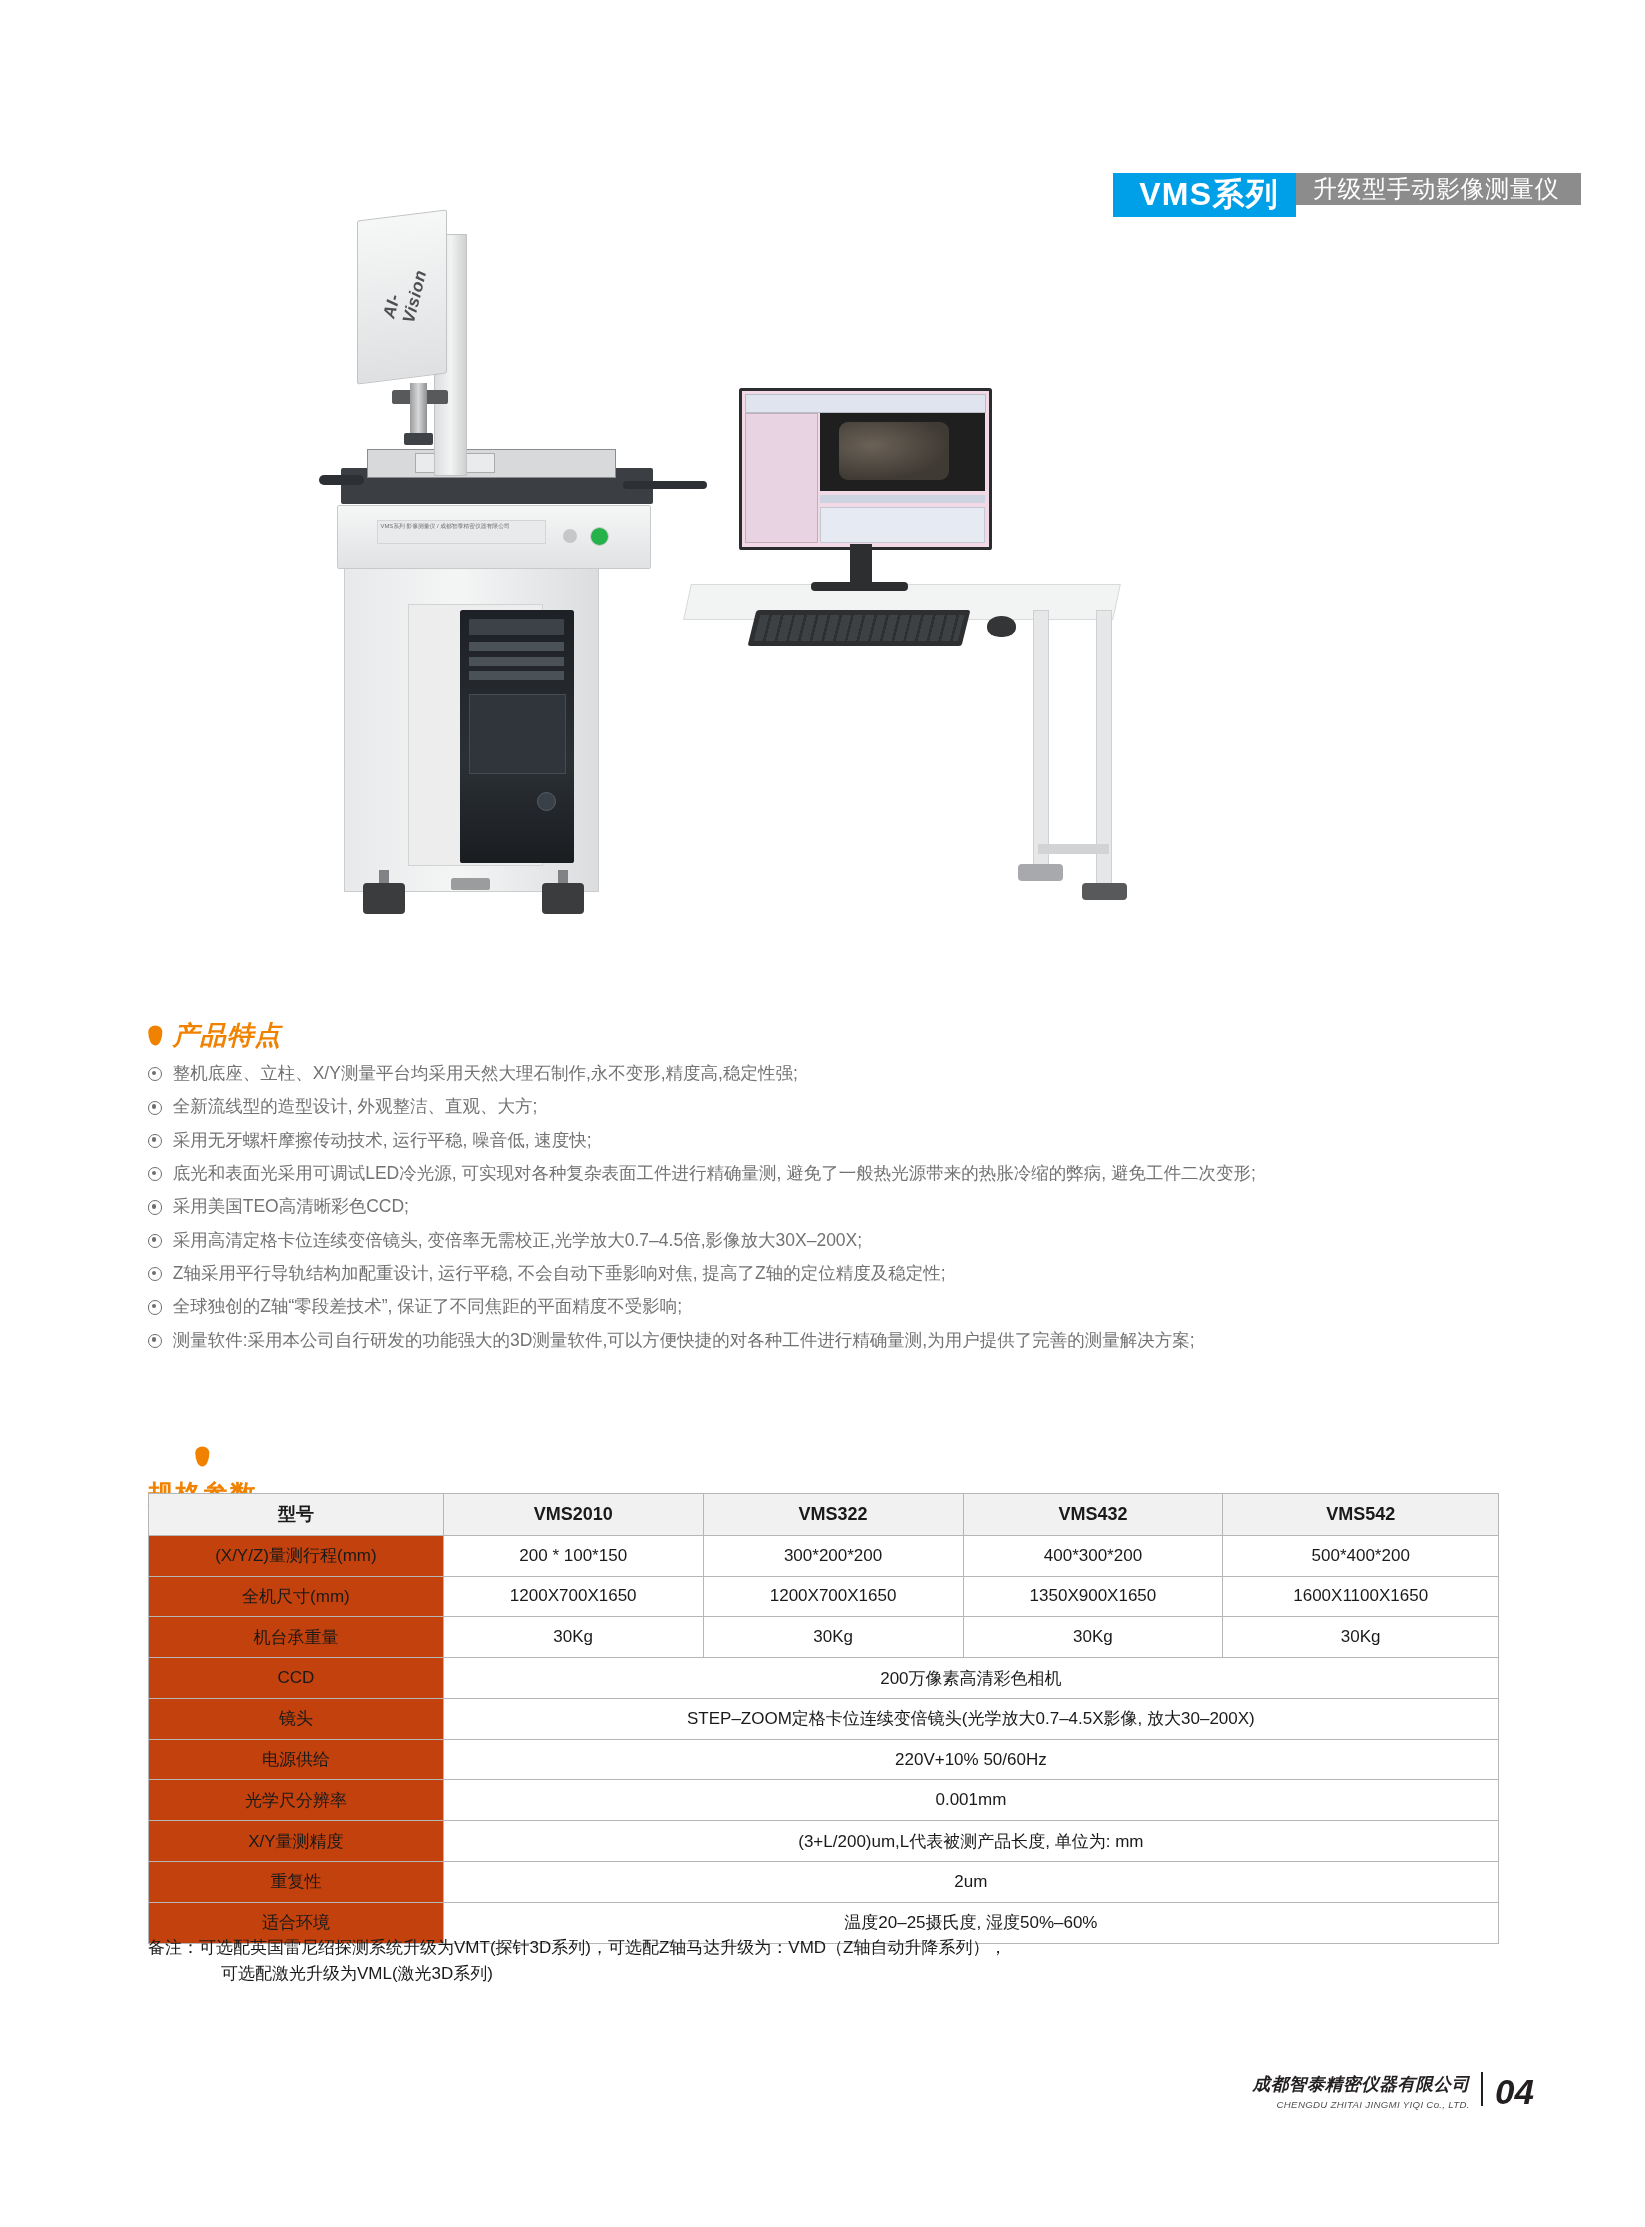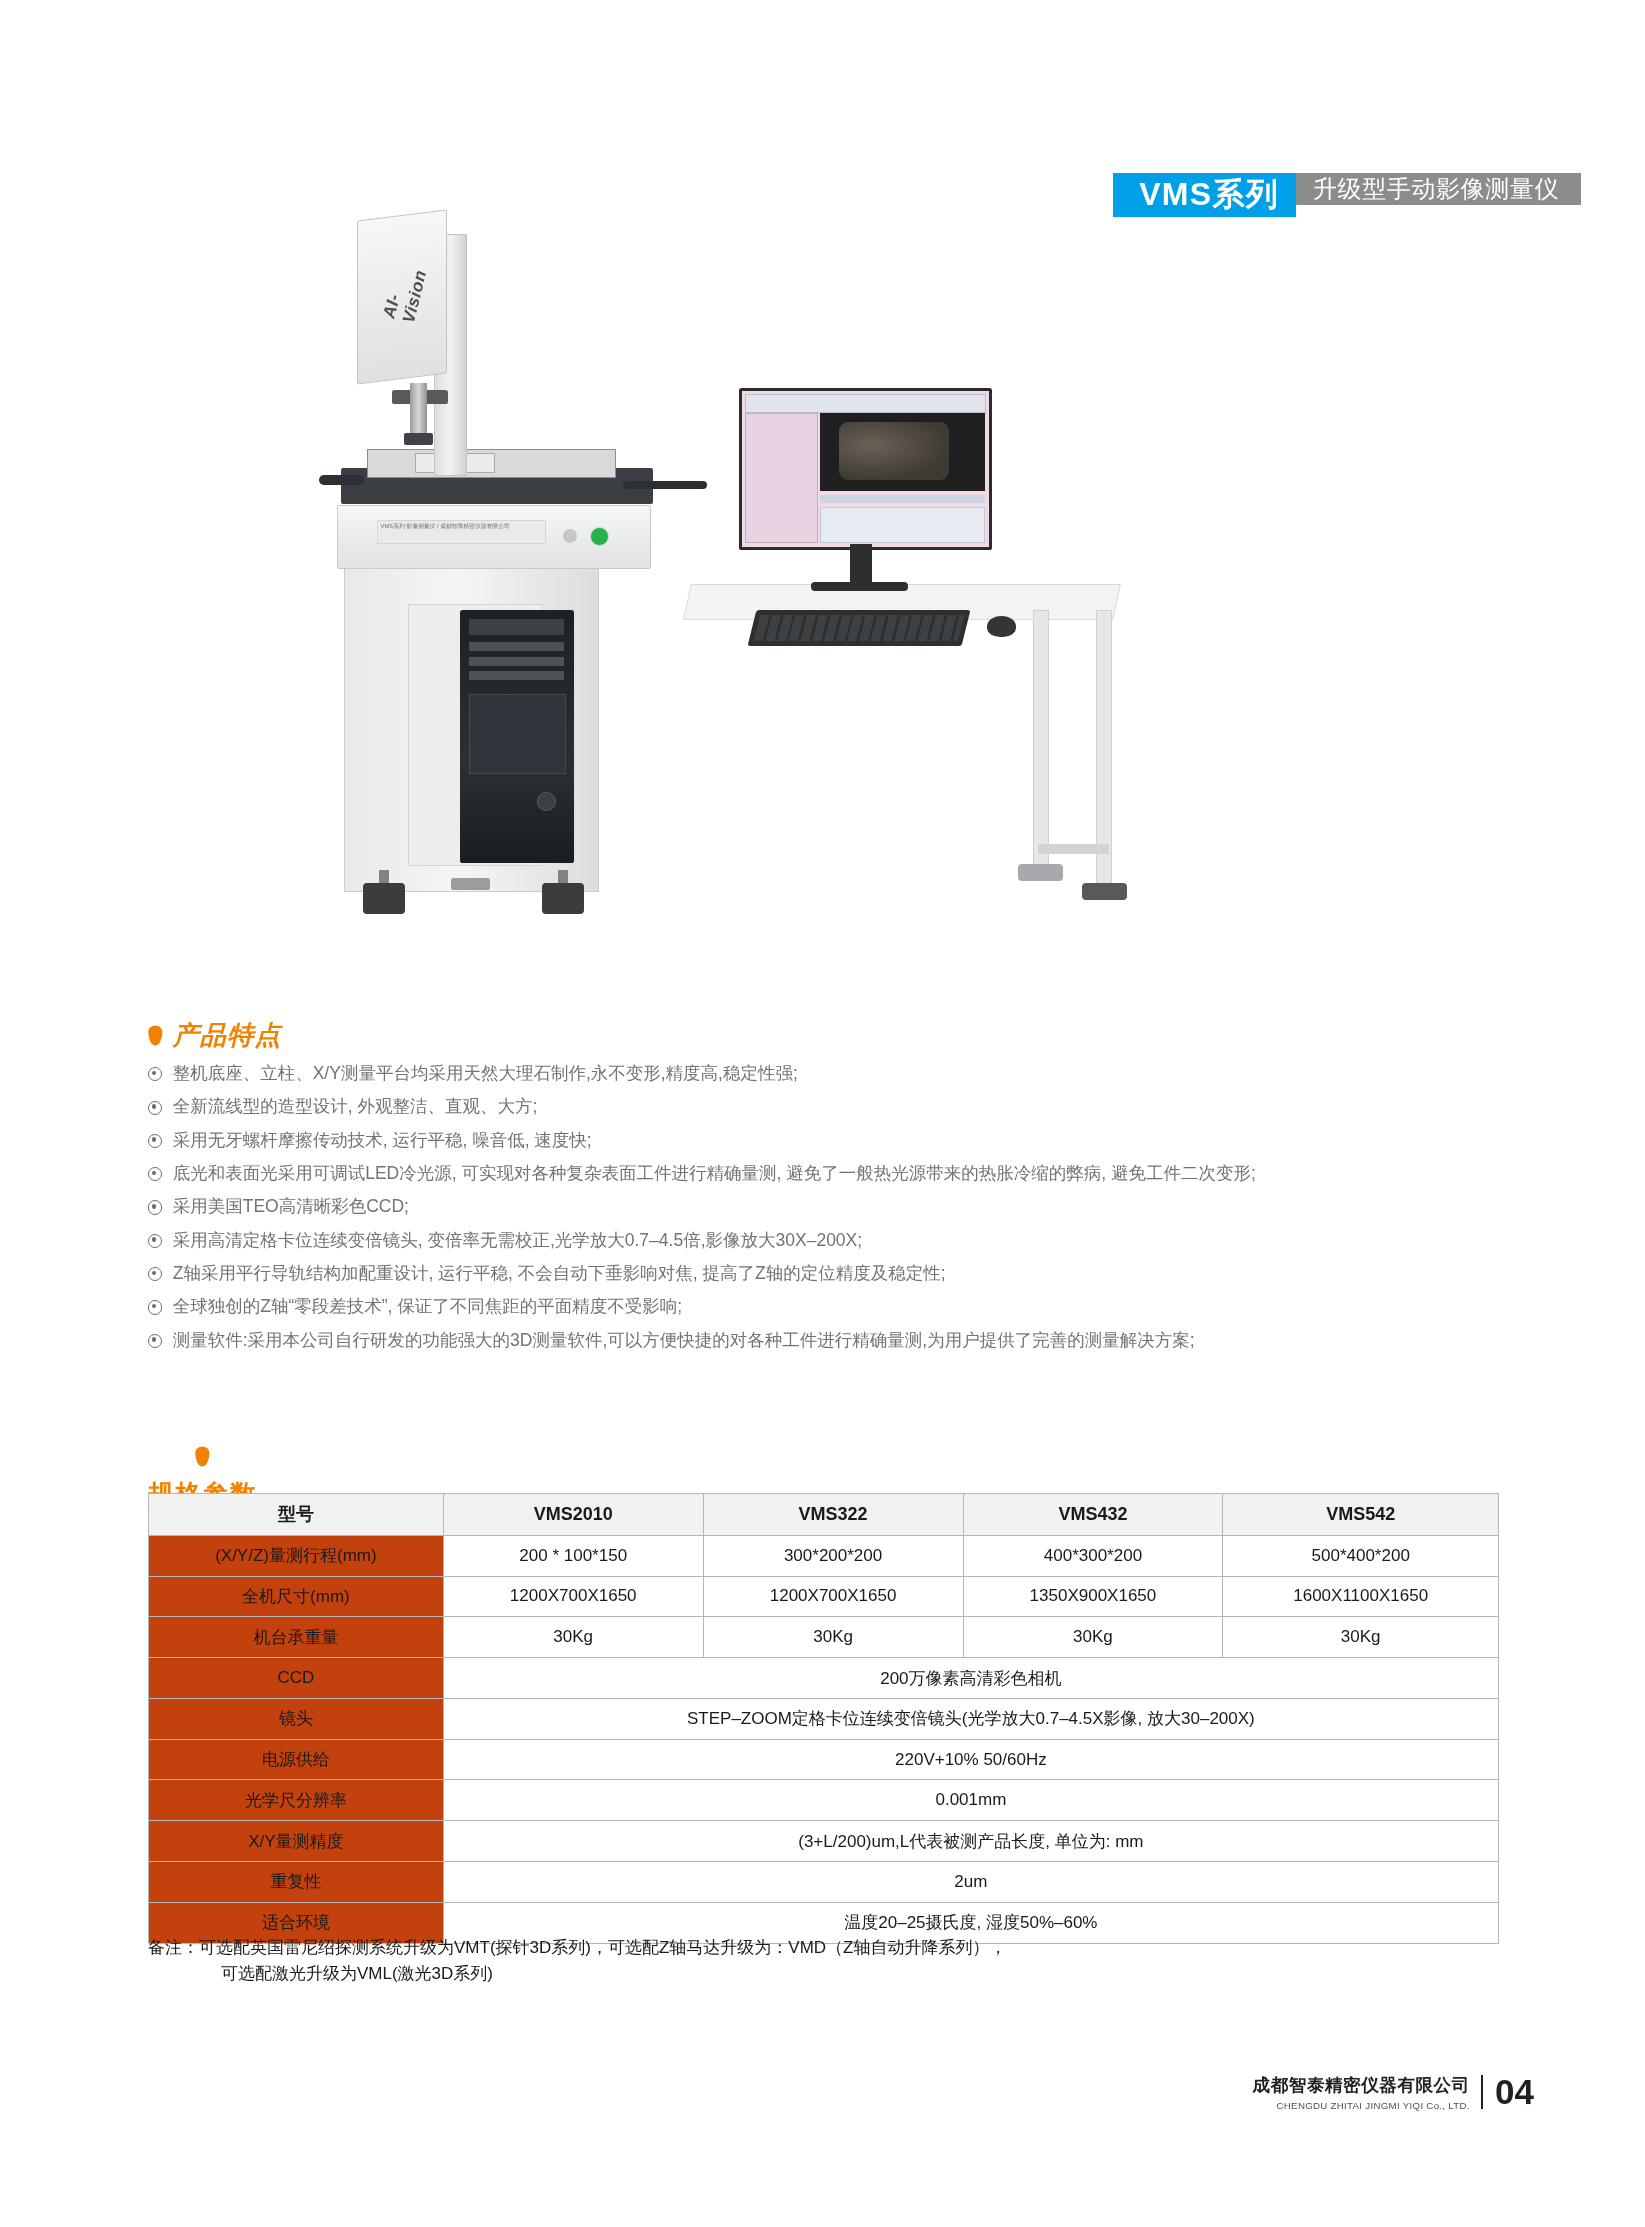--- a/index.html
+++ b/index.html
@@ -594,22 +594,23 @@
   .note .note-line2 {
     padding-left: 73px;
   }
 
   
   .footer {
     position: absolute;
     right: 112px;
     top: 2072px;
     display: flex;
-    align-items: center;
+    align-items: flex-start;
     gap: 11.7px;
+    font-style: italic;
   }
   .footer .company {
     text-align: right;
   }
   .footer .company .cn {
     font-size: 17.5px;
     color: #231f20;
     font-weight: bold;
     letter-spacing: 0.6px;
   }

